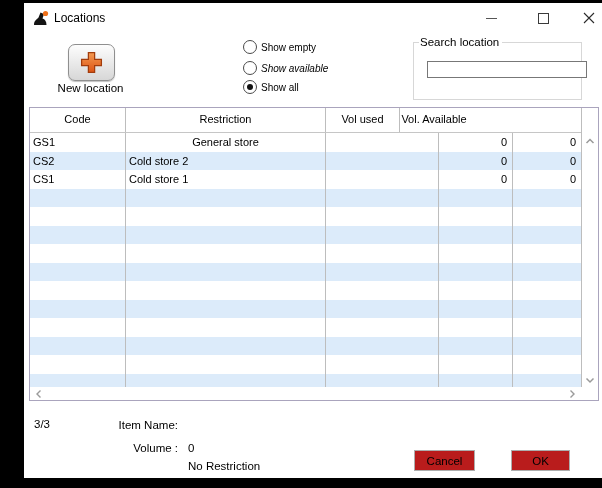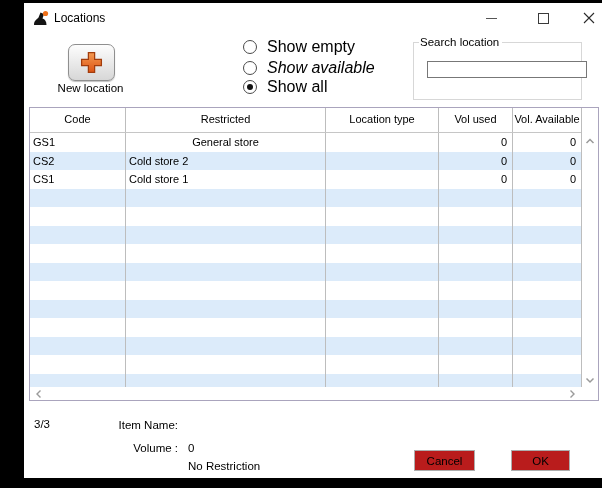--- a/index.html
+++ b/index.html
@@ -27,21 +27,21 @@
     position:absolute;left:44px;top:41px;width:45px;height:35px;border-radius:7px;
     background:linear-gradient(#fdfdfd,#ececec 45%,#d7d7d7);border:1px solid #8f8f8f;
     box-shadow:0 1px 1px rgba(0,0,0,.25);display:flex;align-items:center;justify-content:center;cursor:pointer;
   }
   .new-loc-label{position:absolute;left:6px;top:79px;width:121px;text-align:center;font-size:11.5px;}
   .radio-item{position:absolute;left:219px;display:flex;align-items:center;height:14px;cursor:pointer;}
   .radio-circle{width:12px;height:12px;border:1px solid #4a4a4a;border-radius:50%;background:#fff;
     display:flex;align-items:center;justify-content:center;flex:0 0 auto;}
   .radio-dot{width:6px;height:6px;border-radius:50%;background:#111;display:none;}
   .radio-item.selected .radio-dot{display:block;}
-  .radio-label{margin-left:10px;font-size:16px;white-space:nowrap;}
+  .radio-label{margin-left:4px;font-size:10px;white-space:nowrap;}
   .search-group{
     position:absolute;left:389px;top:33px;width:169px;height:64px;
     border:1px solid #d7d7d7;margin:0;padding:0;box-sizing:border-box;
   }
   .search-group legend{font-size:11.5px;margin-left:5px;padding:0 3px 0 1px;}
   .search-input{
     position:absolute;left:13px;top:13px;width:160px;height:17px;border:1px solid #777;
     font-size:11px;padding:0 3px;box-sizing:border-box;outline:none;background:#fff;
   }
   
@@ -132,22 +132,21 @@
     </div>
 
   <fieldset class="search-group">
     <legend>Search location</legend>
     <input class="search-input" type="text" placeholder="" value="" style="">
   </fieldset>
 
   <div class="loc-table">
     <div class="thead" id="thead">
         <div class="th" style="width: 96px;">Code</div>
-        <div class="th" style="width: 200px;">Restricted</div>
-        <div class="th" style="width: 113px;">Location type</div>
+        <div class="th" style="width: 200px;">Restriction</div>
         <div class="th" style="width: 74px;">Vol used</div>
         <div class="th" style="width: 68px;">Vol. Available</div>
       </div>
     <div class="tbody" id="tbody">
         <div class="tr">
           <div class="td" style="width: 96px;">GS1</div>
           <div class="td" style="width: 200px; text-align: center;">General store</div>
           <div class="td" style="width: 113px;"></div>
           <div class="td num" style="width: 74px;">0</div>
           <div class="td num" style="width: 68px;">0</div>

